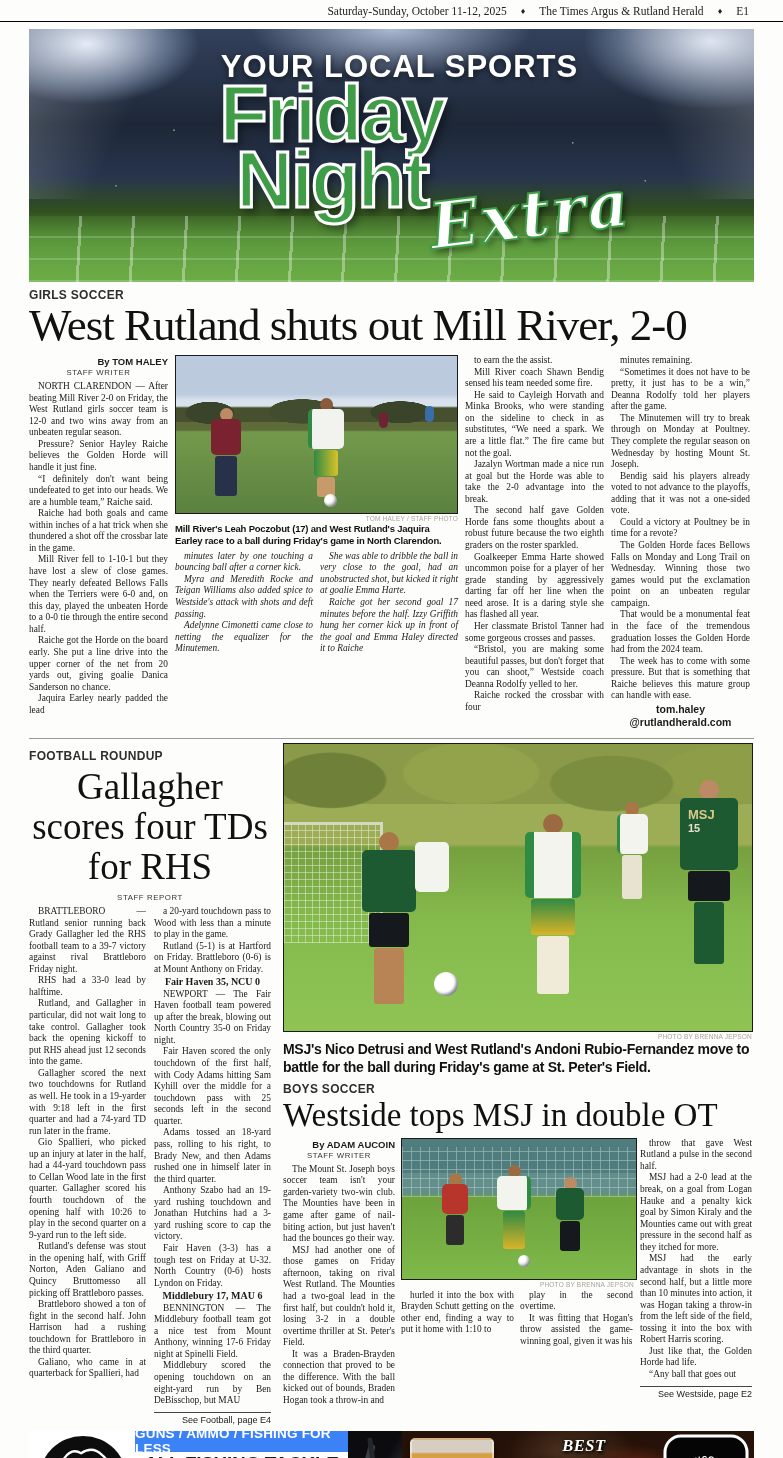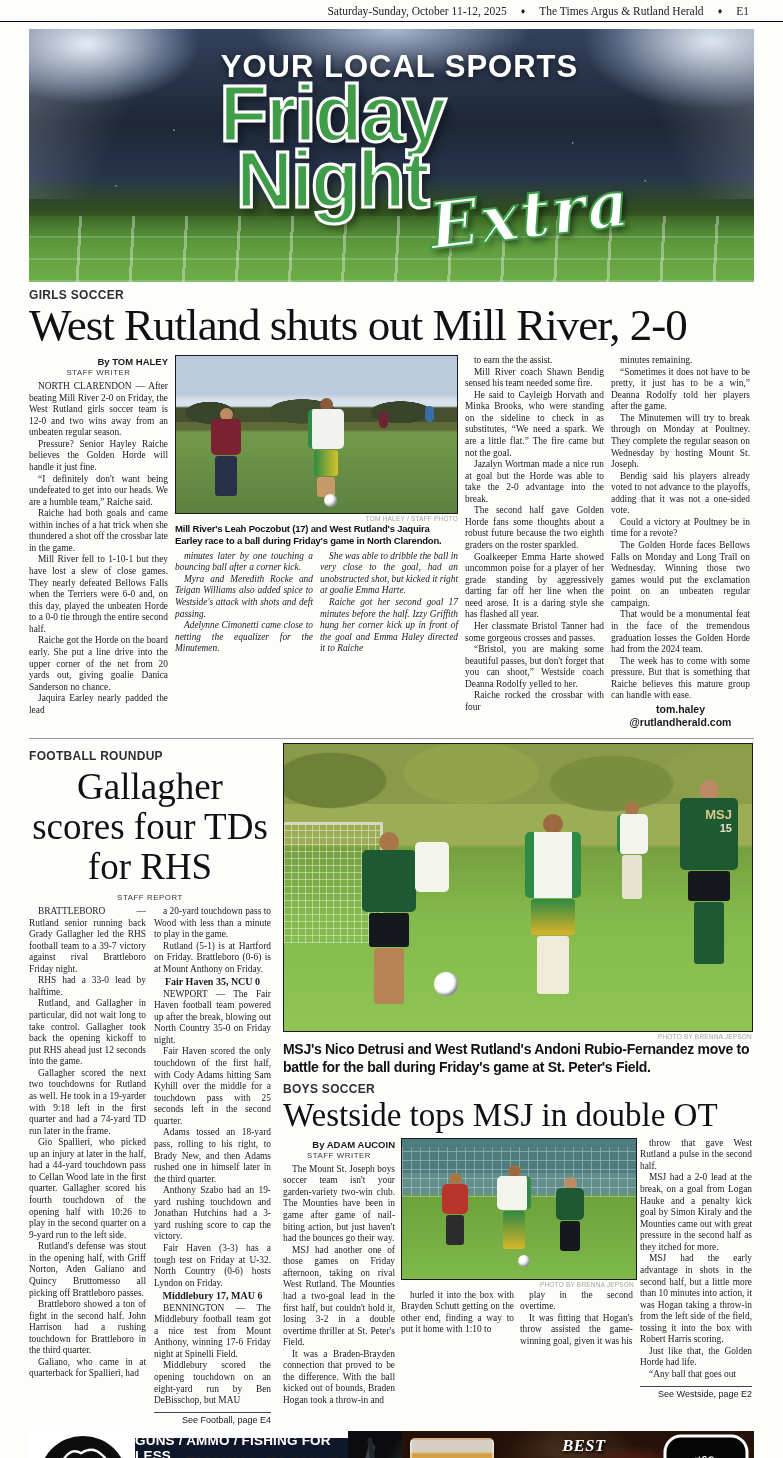--- a/index.html
+++ b/index.html
@@ -77,21 +77,21 @@
      background:linear-gradient(180deg,#8a9a48 0 60px,#9dad55 60px 100px,#76a03f 104px,#84b94c 60%,#8fc455 100%);}
   .big-photo .trees{position:absolute;top:0;left:0;right:0;height:104px;
      background:radial-gradient(90px 45px at 10% 35%,#6f8038 60%,transparent 63%),
                 radial-gradient(110px 50px at 40% 28%,#93a34c 60%,transparent 63%),
                 radial-gradient(100px 45px at 70% 38%,#7b8d3e 60%,transparent 63%),
                 radial-gradient(110px 48px at 95% 30%,#8d9d48 60%,transparent 63%);}
   .goalnet{position:absolute;left:0;top:78px;width:96px;height:118px;opacity:.75;
      background:repeating-linear-gradient(90deg,rgba(255,255,255,.55) 0 1px,transparent 1px 7px),
                 repeating-linear-gradient(0deg,rgba(255,255,255,.55) 0 1px,transparent 1px 7px);
      border-top:3px solid #e8e8e8;border-right:3px solid #e8e8e8;}
-  .jersey-tag{position:absolute;text-align:right;font:700 13px/1 "Liberation Sans",sans-serif;color:#d9c98a;}
+  .jersey-tag{position:absolute;text-align:left;font:700 13px/1 "Liberation Sans",sans-serif;color:#d9c98a;}
   .jersey-tag small{display:block;font-size:11px;margin-top:2px;color:#e6e0c8;}
   .small-photo{width:234px;height:140px;
      background:linear-gradient(180deg,#4f7d7d 0 34px,#628f8b 34px 54px,#6da23c 58px,#7fb94a 100%);}
   .small-photo .fence{position:absolute;top:8px;left:0;right:0;height:50px;opacity:.5;
      background:repeating-linear-gradient(90deg,rgba(230,240,240,.7) 0 1px,transparent 1px 9px),
                 repeating-linear-gradient(0deg,rgba(230,240,240,.7) 0 1px,transparent 1px 9px);}
   
   .bottom-grid{display:flex;gap:12px;margin-top:2px;}
   .fb-col{width:242px;}
   .fb-cols{display:flex;gap:8px;margin-top:2px;}
@@ -99,22 +99,22 @@
   .right-col{width:469px;}
   .boys-grid{display:flex;gap:6px;margin-top:2px;}
   .boys-grid .colB{width:112px;}
   .boys-grid .colBMid{width:233px;}
   .bmid-cols{display:flex;gap:6px;margin-top:2px;}
   .bmid-cols>div{width:113px;}
   .caption.tight{font-size:14px;letter-spacing:-.3px;}
   
   .ads{display:flex;margin:6px 29px 0;height:139px;}
   .ad-bd{position:relative;width:319px;background:#fff;font-family:"Liberation Sans",sans-serif;}
-  .bd-banner{position:absolute;left:106px;right:0;top:0;height:21px;background:#0f172a;color:#fff;
-     display:flex;align-items:center;justify-content:center;font-weight:800;font-size:13.5px;letter-spacing:.2px;margin-top:7px;}
+  .bd-banner{position:absolute;left:106px;right:0;top:0;height:21px;background:#3b82f6;color:#fff;
+     display:flex;align-items:center;justify-content:center;font-weight:800;font-size:13.5px;letter-spacing:.2px;}
   .bd-logo{position:absolute;left:4px;top:3px;width:100px;text-align:center;}
   .bd-main{position:absolute;left:108px;top:23px;right:2px;text-align:center;color:#1c1c1c;}
   .bd-line1{font:800 19px/1 "Liberation Sans",sans-serif;letter-spacing:-.3px;}
   .ad-sal{position:relative;width:406px;color:#fff;overflow:hidden;
      background:
        radial-gradient(70px 40px at 70% 30%,rgba(190,60,40,.5),transparent 70%),
        radial-gradient(50px 70px at 85% 70%,rgba(170,40,30,.55),transparent 70%),
        radial-gradient(90px 50px at 55% 15%,rgba(120,90,60,.5),transparent 70%),
        linear-gradient(180deg,#241108 0%,#33160b 55%,#4a2410 78%,#2a1208 100%);}
   .gun-strip{position:absolute;left:0;top:0;bottom:0;width:54px;

